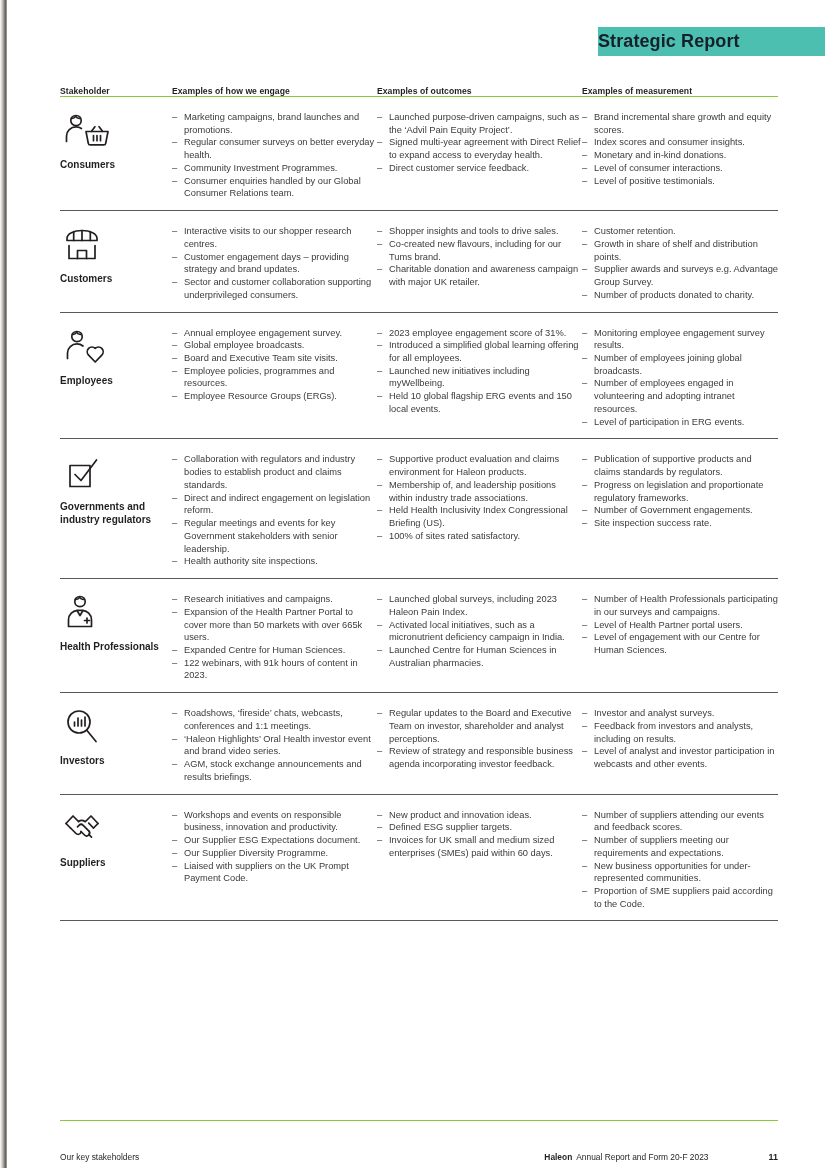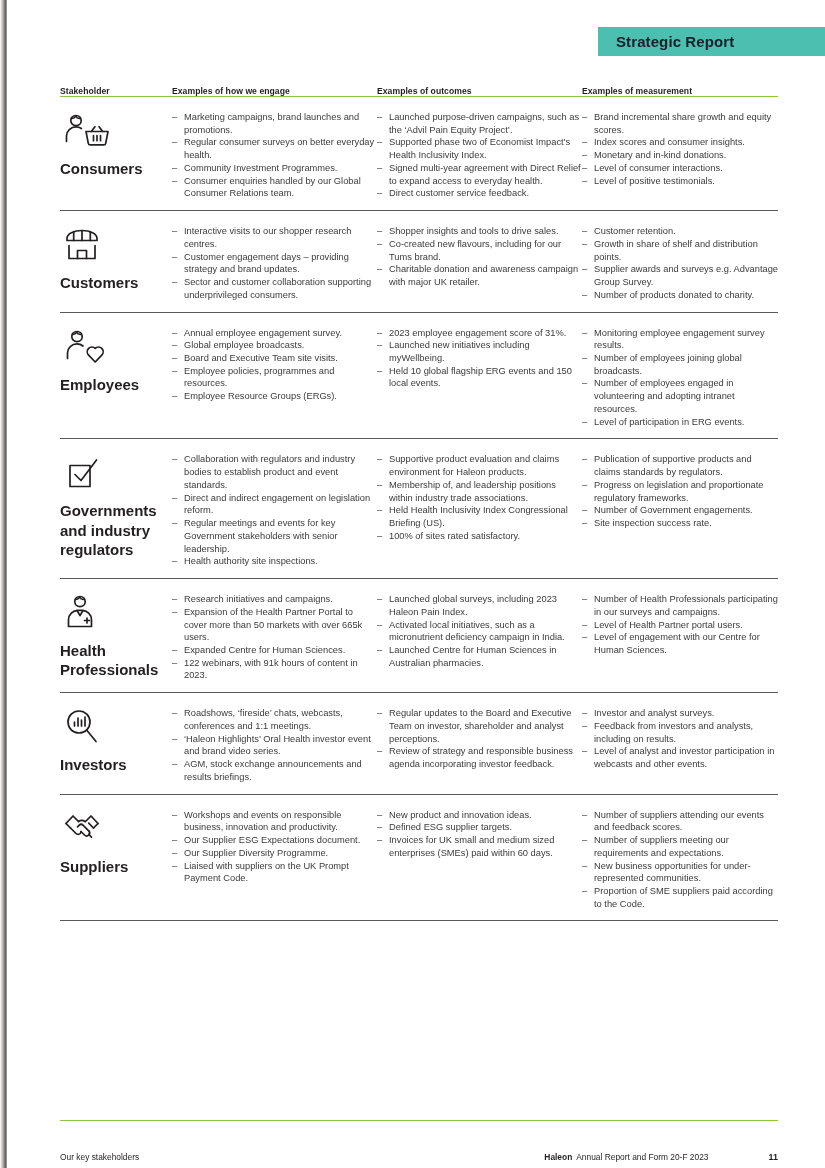--- a/index.html
+++ b/index.html
@@ -40,24 +40,23 @@
     position: absolute;
     right: 0;
     top: 27px;
     width: 227px;
     height: 29px;
     background: #4cbfb0;
     display: flex;
     align-items: center;
   }
   .header-tab-label {
-    font-size: 15px;
+    font-size: 18px;
     font-weight: bold;
     color: #15202b;
-    padding-left: 18px;
     letter-spacing: .1px;
   }
 
   
   .table {
     position: absolute;
     left: 60px;
     top: 86px;
     width: 718px;
   }
@@ -93,21 +92,21 @@
   }
   .icon-box {
     width: 52px;
     height: 40px;
     display: block;
     margin-bottom: 8px;
     margin-left: 2px;
   }
   .icon-box svg { display: block; }
   .stake-name {
-    font-size: 15px;
+    font-size: 10px;
     font-weight: bold;
     line-height: 1.28;
     color: #231f20;
   }
 
   ul.dashlist {
     list-style: none;
     margin: 0;
     padding: 0;
   }
@@ -199,21 +198,20 @@
         <ul class="dashlist">
           <li>Marketing campaigns, brand launches and promotions.</li>
           <li>Regular consumer surveys on better everyday health.</li>
           <li>Community Investment Programmes.</li>
           <li>Consumer enquiries handled by our Global Consumer Relations team.</li>
         </ul>
       </div>
       <div class="col-3">
         <ul class="dashlist">
           <li>Launched purpose-driven campaigns, such as the ‘Advil Pain Equity Project’.</li>
-          <li>Supported phase two of Economist Impact's Health Inclusivity Index.</li>
           <li>Signed multi-year agreement with Direct Relief to expand access to everyday health.</li>
           <li>Direct customer service feedback.</li>
         </ul>
       </div>
       <div class="col-4">
         <ul class="dashlist">
           <li>Brand incremental share growth and equity scores.</li>
           <li>Index scores and consumer insights.</li>
           <li>Monetary and in-kind donations.</li>
           <li>Level of consumer interactions.</li>
@@ -275,20 +273,21 @@
           <li>Annual employee engagement survey.</li>
           <li>Global employee broadcasts.</li>
           <li>Board and Executive Team site visits.</li>
           <li>Employee policies, programmes and resources.</li>
           <li>Employee Resource Groups (ERGs).</li>
         </ul>
       </div>
       <div class="col-3">
         <ul class="dashlist">
           <li>2023 employee engagement score of 31%.</li>
+          <li>Introduced a simplified global learning offering for all employees.</li>
           <li>Launched new initiatives including myWellbeing.</li>
           <li>Held 10 global flagship ERG events and 150 local events.</li>
         </ul>
       </div>
       <div class="col-4">
         <ul class="dashlist">
           <li>Monitoring employee engagement survey results.</li>
           <li>Number of employees joining global broadcasts.</li>
           <li>Number of employees engaged in volunteering and adopting intranet resources.</li>
           <li>Level of participation in ERG events.</li>
@@ -301,21 +300,21 @@
         <span class="icon-box">
           <svg width="52" height="40" viewBox="0 0 52 40" fill="none" stroke="#231f20" stroke-width="1.7" stroke-linecap="round" stroke-linejoin="round">
             <path d="M8 12.5h20v21H8z"></path>
             <path d="M13 21.5l6 6L34.5 7"></path>
           </svg>
         </span>
         <div class="stake-name">Governments and industry regulators</div>
       </div>
       <div class="col-2">
         <ul class="dashlist">
-          <li>Collaboration with regulators and industry bodies to establish product and event standards.</li>
+          <li>Collaboration with regulators and industry bodies to establish product and claims standards.</li>
           <li>Direct and indirect engagement on legislation reform.</li>
           <li>Regular meetings and events for key Government stakeholders with senior leadership.</li>
           <li>Health authority site inspections.</li>
         </ul>
       </div>
       <div class="col-3">
         <ul class="dashlist">
           <li>Supportive product evaluation and claims environment for Haleon products.</li>
           <li>Membership of, and leadership positions within industry trade associations.</li>
           <li>Held Health Inclusivity Index Congressional Briefing (US).</li>

